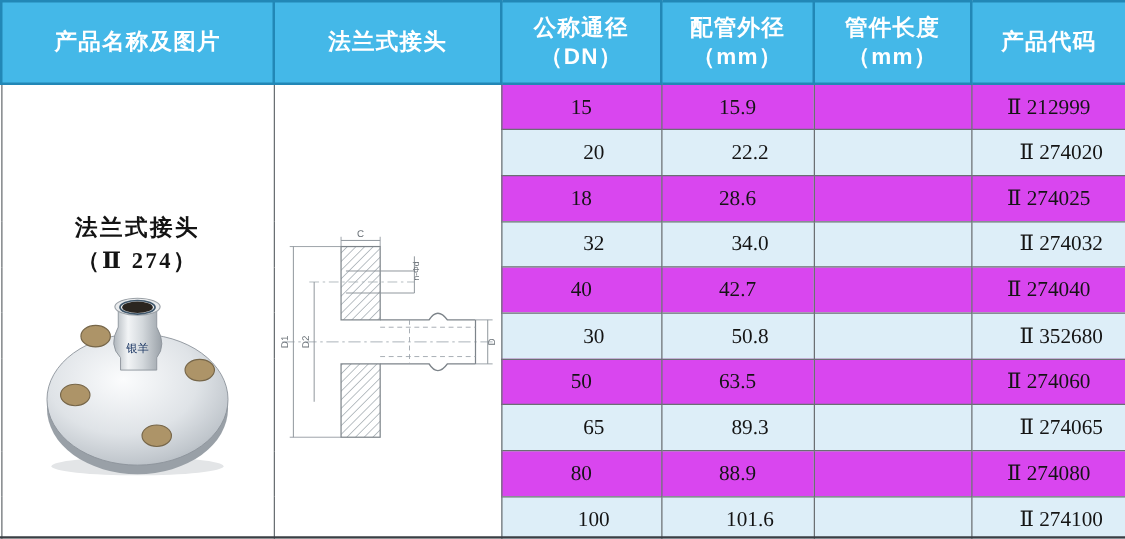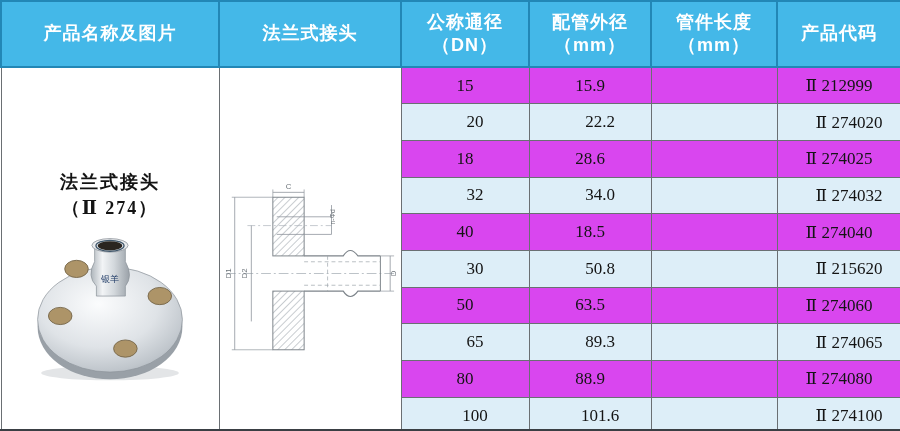--- a/index.html
+++ b/index.html
@@ -192,29 +192,29 @@
       <td class="dc">Ⅱ 274025</td>
     </tr>
     <tr class="datarow alt">
       <td class="dc">32</td>
       <td class="dc">34.0</td>
       <td class="dc"></td>
       <td class="dc">Ⅱ 274032</td>
     </tr>
     <tr class="datarow">
       <td class="dc">40</td>
-      <td class="dc">18.5</td>
+      <td class="dc">42.7</td>
       <td class="dc"></td>
       <td class="dc">Ⅱ 274040</td>
     </tr>
     <tr class="datarow alt">
       <td class="dc">30</td>
       <td class="dc">50.8</td>
       <td class="dc"></td>
-      <td class="dc">Ⅱ 215620</td>
+      <td class="dc">Ⅱ 352680</td>
     </tr>
     <tr class="datarow">
       <td class="dc">50</td>
       <td class="dc">63.5</td>
       <td class="dc"></td>
       <td class="dc">Ⅱ 274060</td>
     </tr>
     <tr class="datarow alt">
       <td class="dc">65</td>
       <td class="dc">89.3</td>

